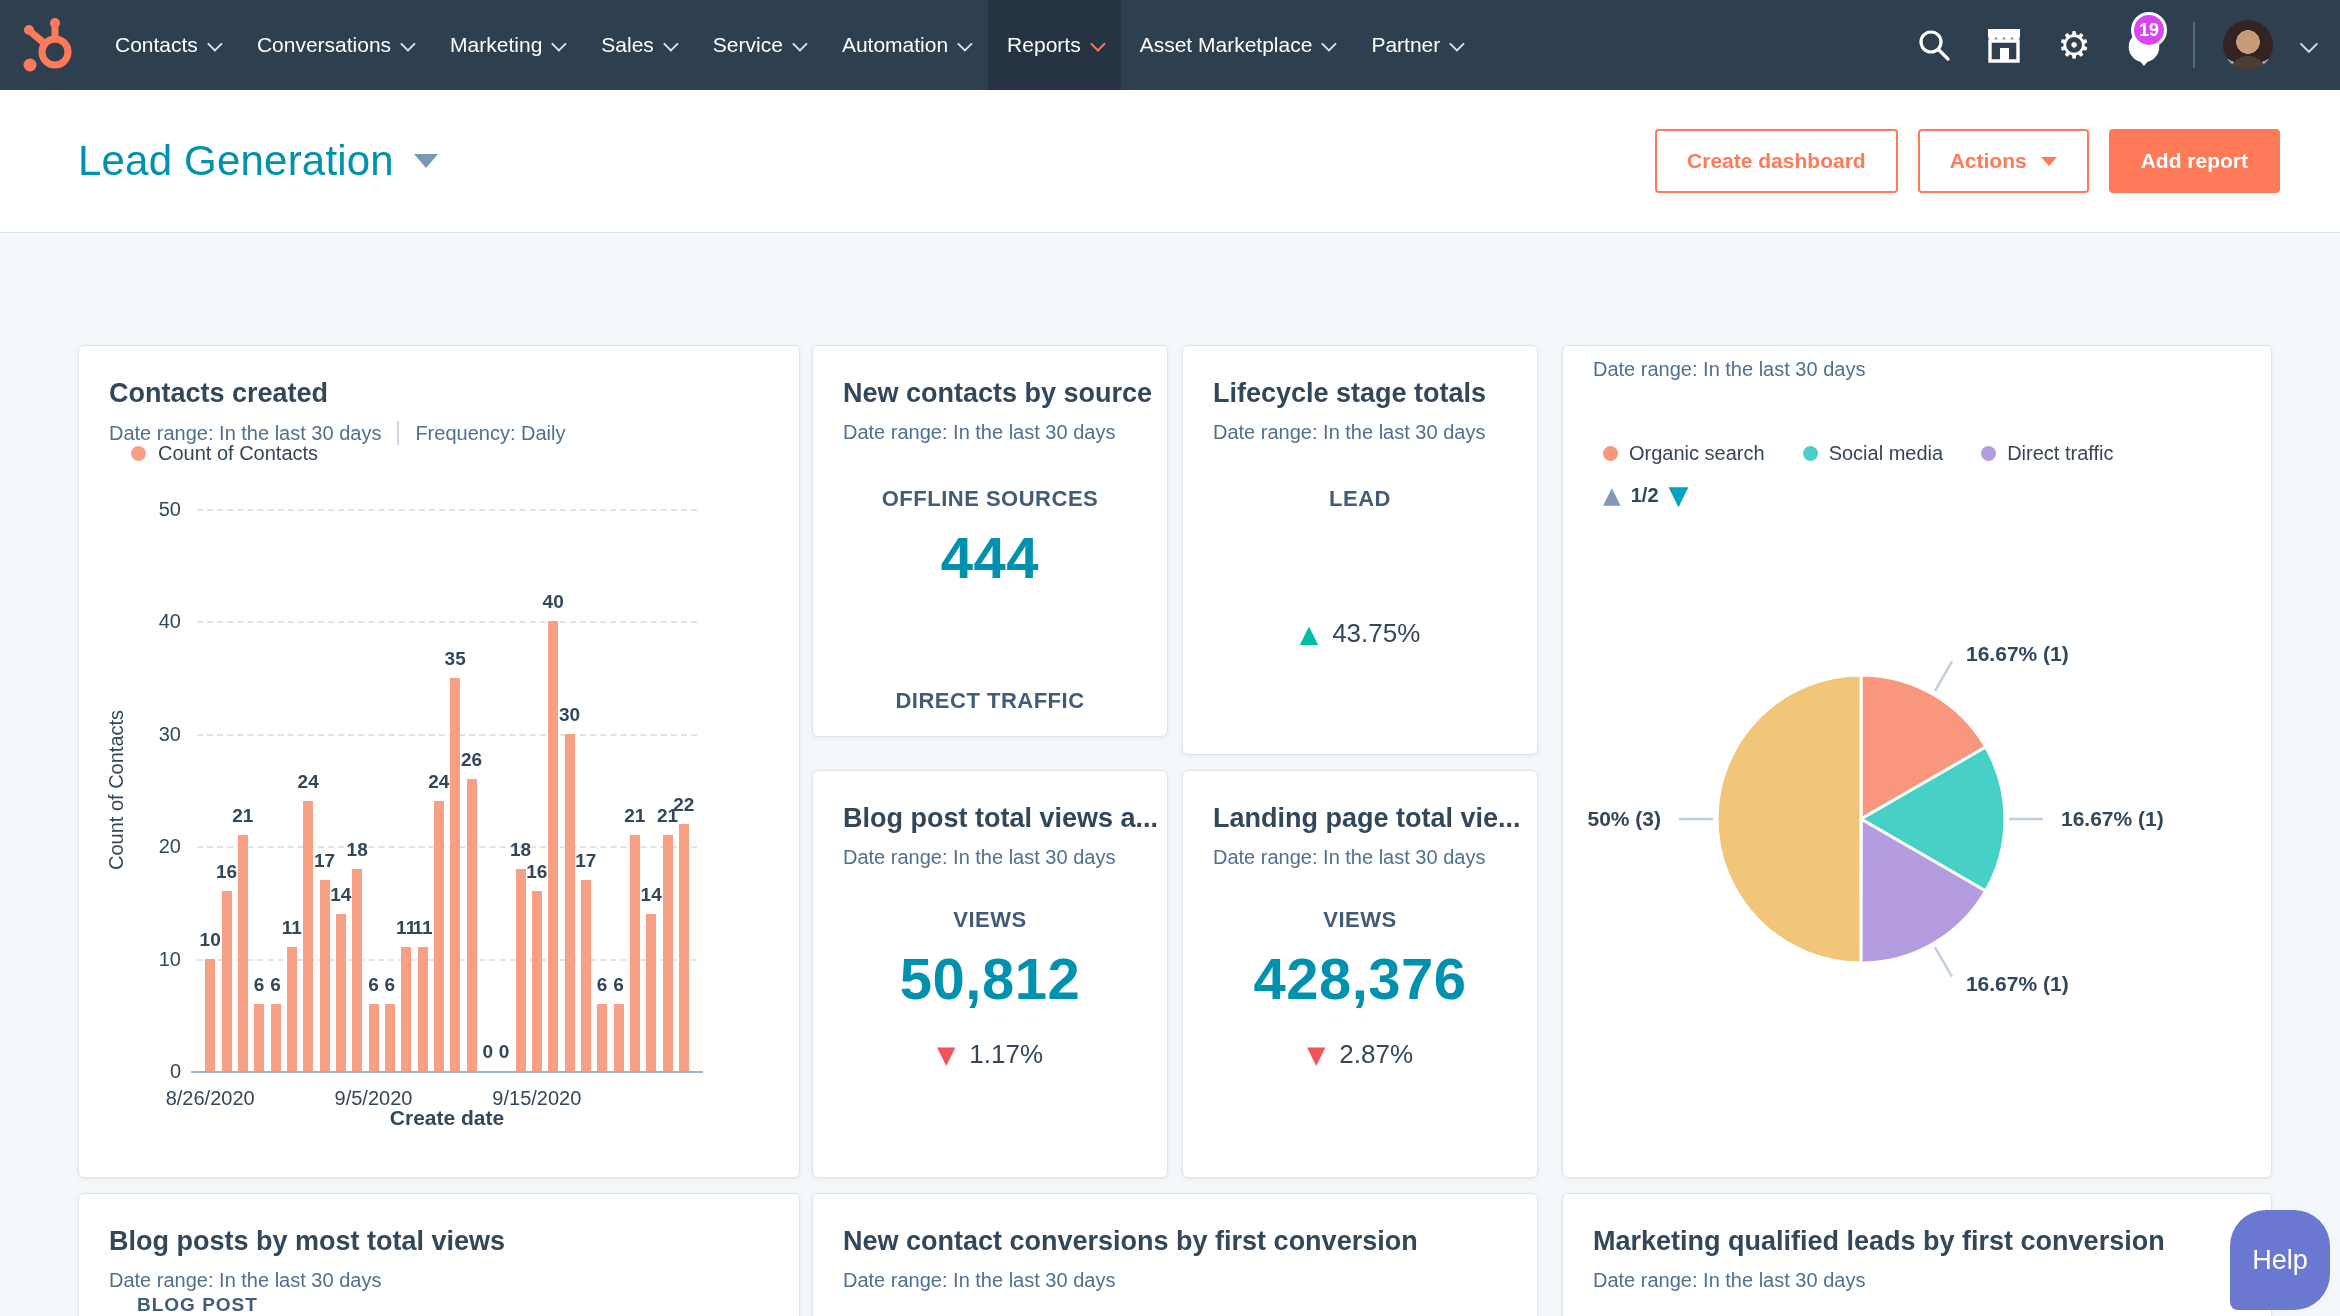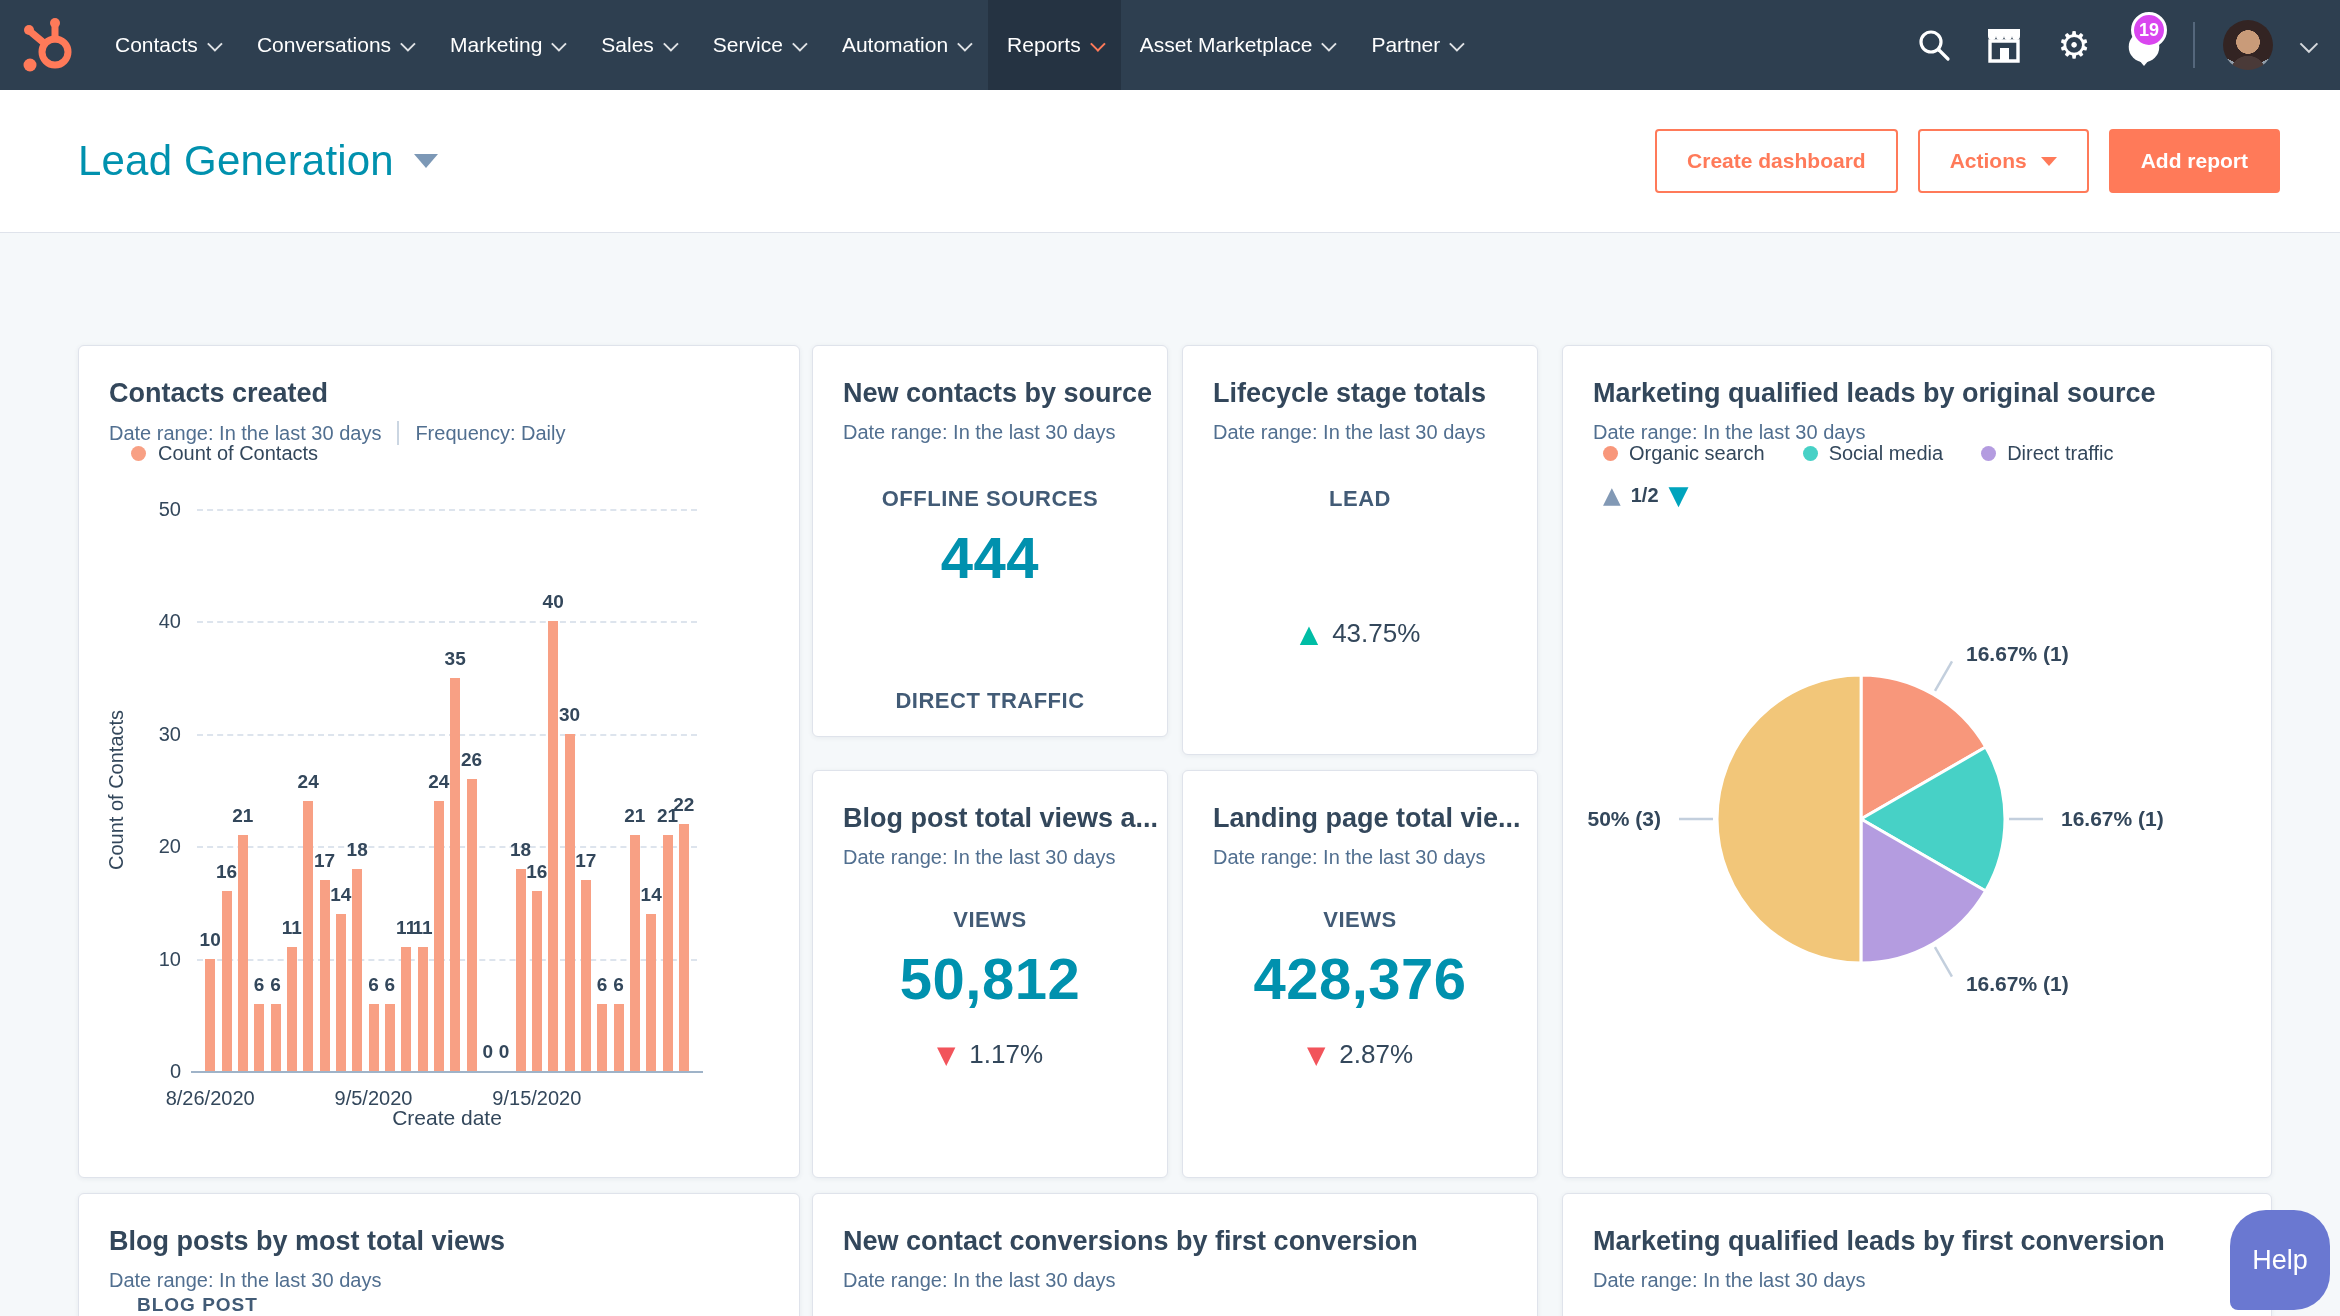--- a/index.html
+++ b/index.html
@@ -88,21 +88,21 @@
   .grid{position:absolute;height:0;border-top:2px dashed #dde4ed;}
   .axisline{position:absolute;left:112px;width:512px;top:562px;height:2px;background:#9fb3c8;}
   .ytick{position:absolute;left:0;width:102px;text-align:right;font-size:20px;color:#33475b;
          line-height:24px;}
   .bar{position:absolute;width:10px;background:#f8a084;}
   .blabel{position:absolute;transform:translateX(-50%);font-size:19px;font-weight:700;
           color:#33475b;white-space:nowrap;}
   .xtick{position:absolute;top:578px;transform:translateX(-50%);font-size:20px;color:#33475b;
          white-space:nowrap;}
   .xaxis-title{position:absolute;left:118px;width:500px;top:760px;text-align:center;
-               font-size:21px;font-weight:400;color:#33475b;}
+               font-size:21px;font-weight:700;color:#33475b;}
   .yaxis-title{position:absolute;left:26px;top:163px;height:562px;display:flex;align-items:center;
                justify-content:center;writing-mode:vertical-rl;transform:rotate(180deg);
                font-size:20px;color:#33475b;}
 
   
   .metric{position:absolute;left:0;right:0;text-align:center;}
   .m-label{font-size:22px;font-weight:600;color:#425b76;letter-spacing:.5px;}
   .m-value{font-size:58px;font-weight:600;color:#0091ae;letter-spacing:.5px;}
   .delta{position:absolute;left:0;right:0;display:flex;align-items:center;justify-content:center;
          gap:14px;font-size:26px;color:#33475b;}
@@ -334,21 +334,20 @@
       <span>Date range: In the last 30 days</span>
     </div>
     <div class="metric m-label" style="top:140px;">LEAD</div>
     <div class="delta" style="top:272px;">
       <span class="tri up">▲</span>
       <span>43.75%</span>
     </div>
   </section>
 
   <section class="card" id="card-pie">
-    <h3>Marketing qualified leads by original source</h3>
     <div class="meta">
       <span>Date range: In the last 30 days</span>
     </div>
     <div class="pie-legend" id="pie-legend">
         <div class="leg-item">
           <span class="dot" style="background: rgb(248, 151, 123);"></span>
           <span>Organic search</span>
         </div>
         <div class="leg-item">
           <span class="dot" style="background: rgb(71, 209, 198);"></span>

